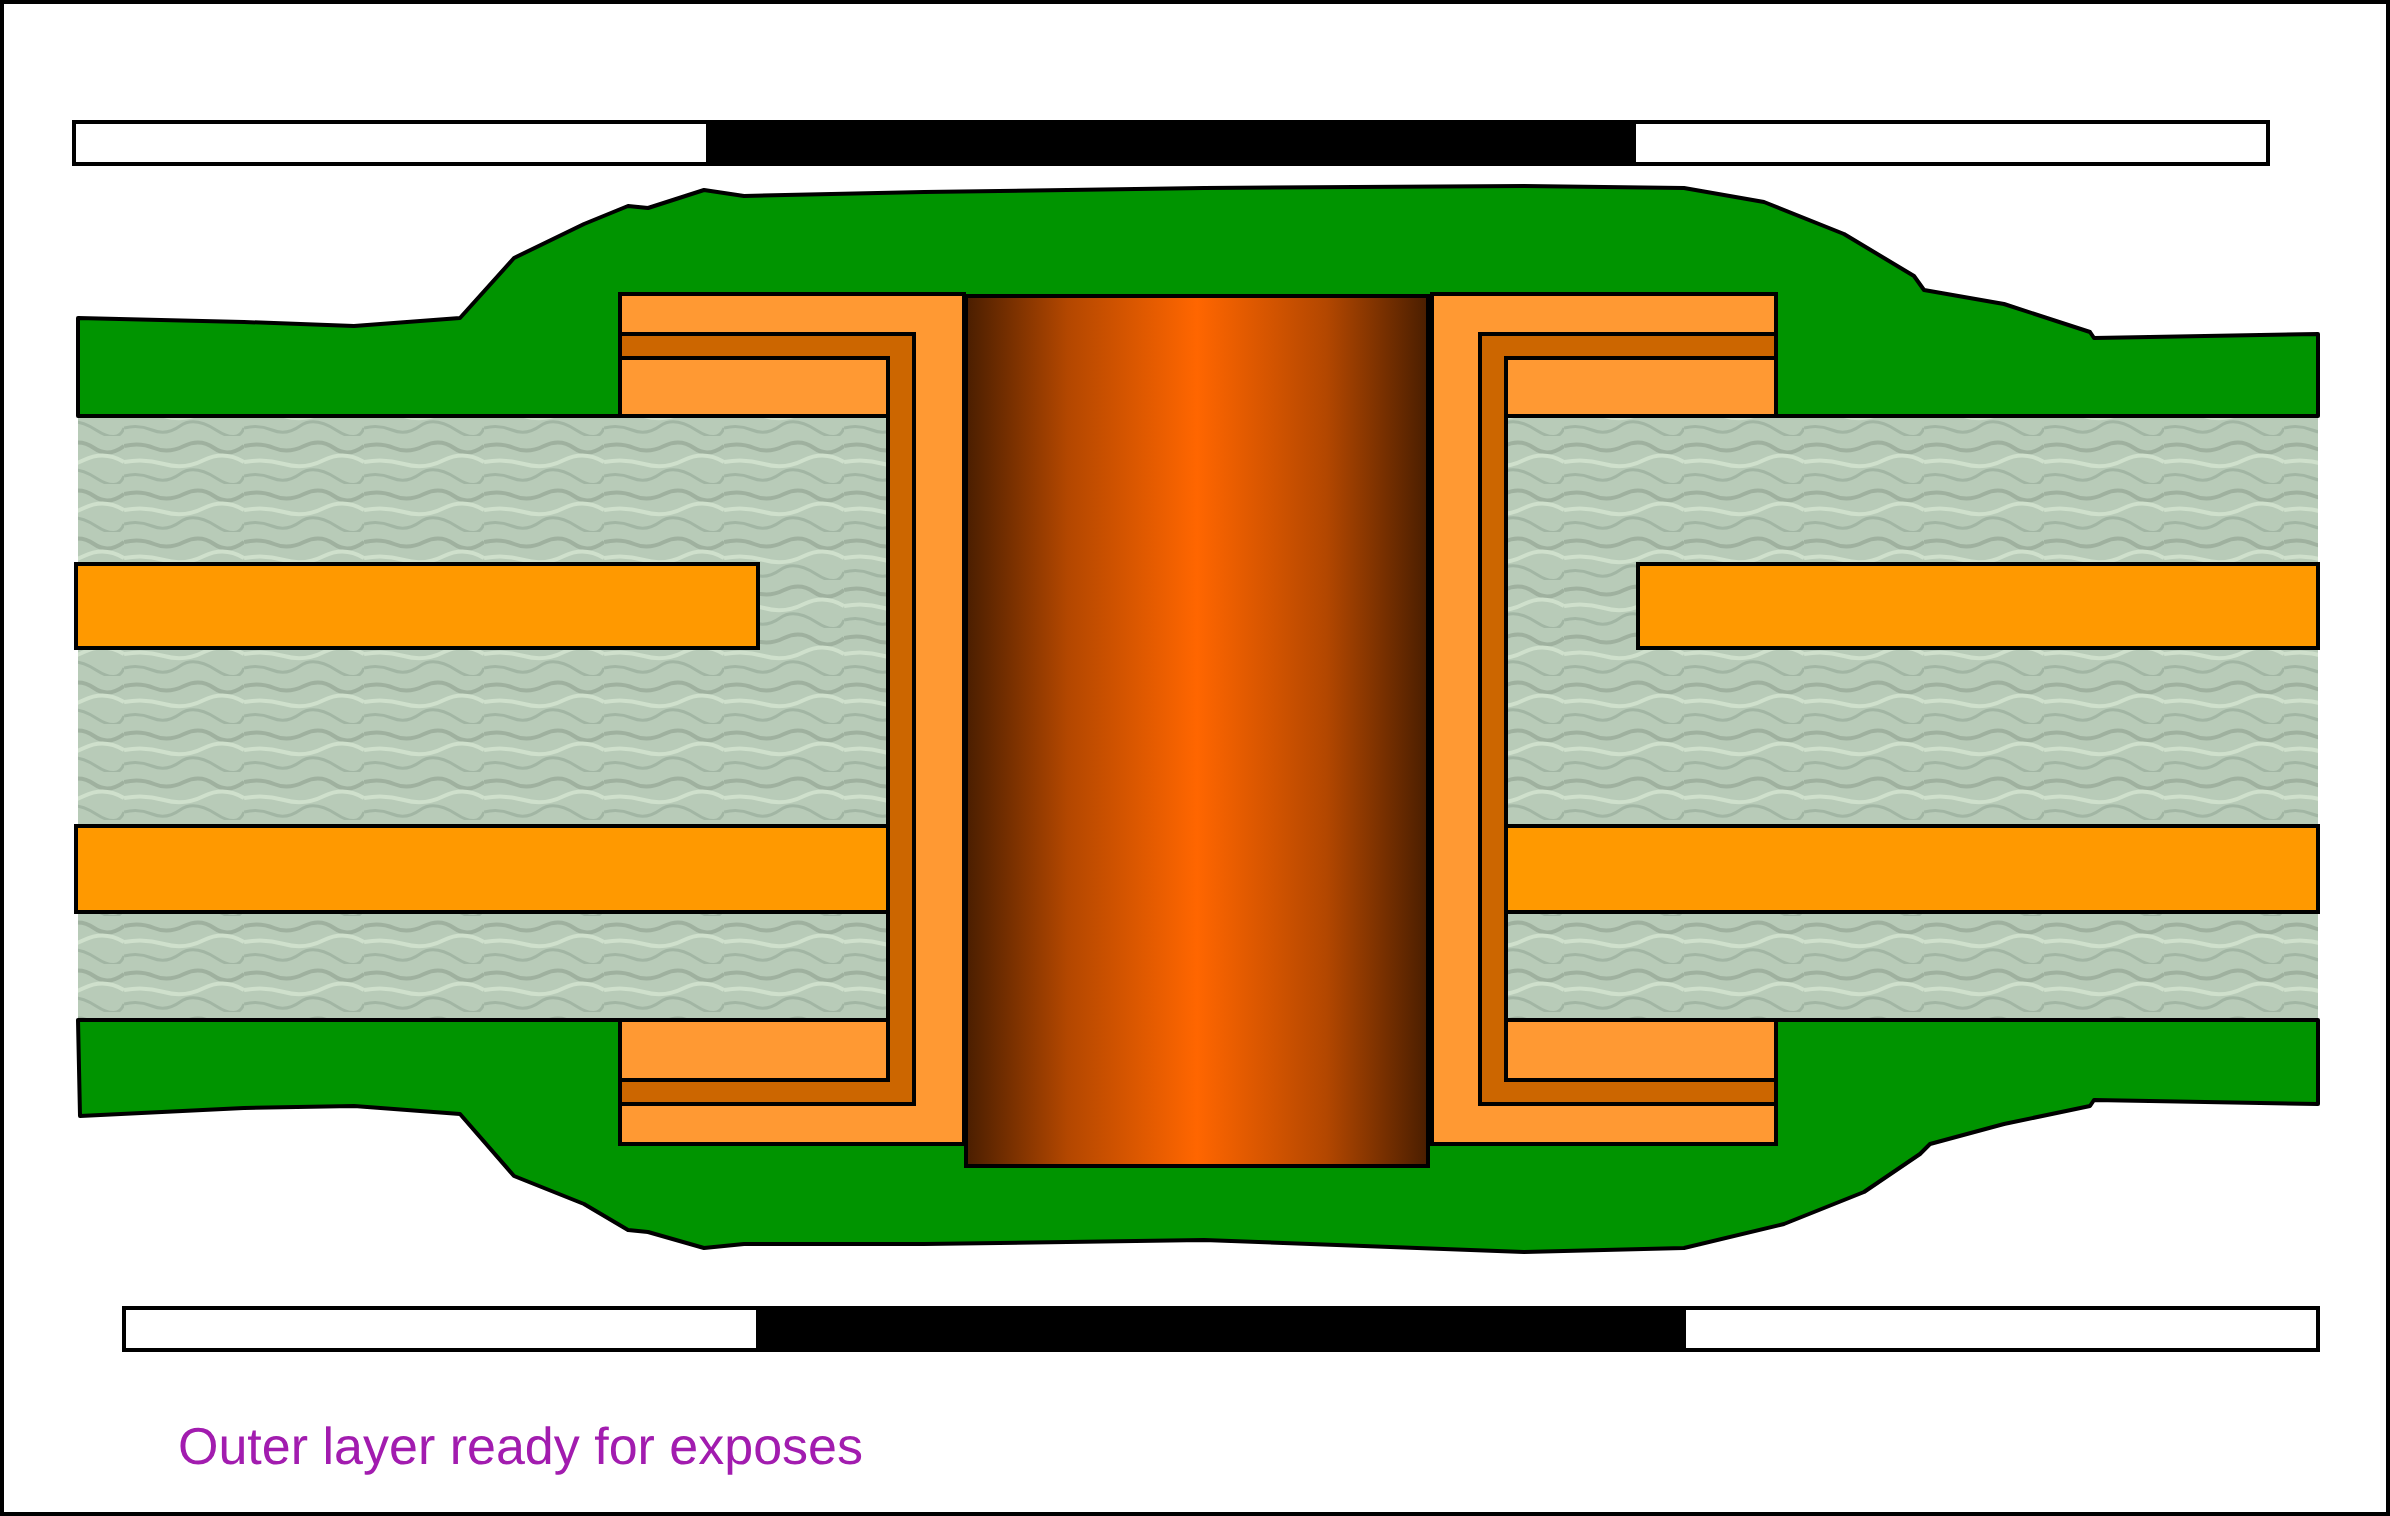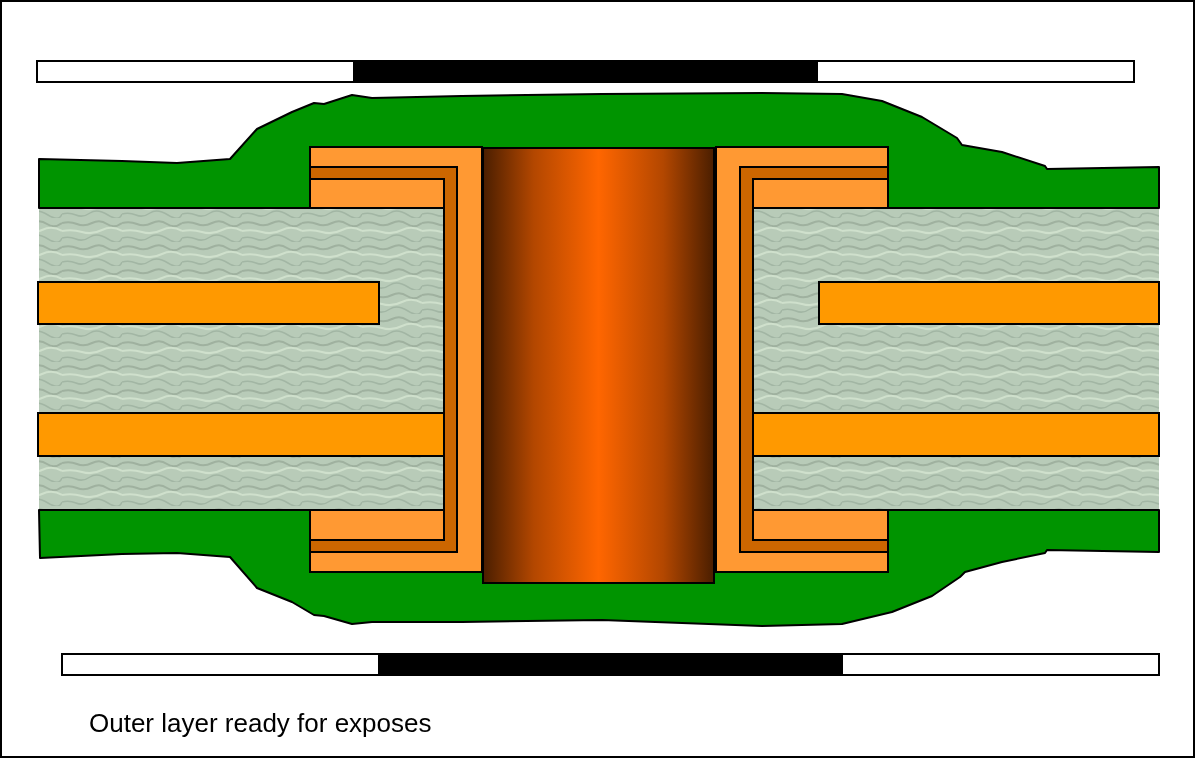--- a/index.html
+++ b/index.html
@@ -9,21 +9,21 @@
     width: 1191px; height: 754px;
     border: 2px solid #000000;
     background: #ffffff;
   }
   svg.diagram { position: absolute; left: 0; top: 0; }
   .caption {
     position: absolute;
     left: 87px; top: 706px;
     font-family: "Liberation Sans", sans-serif;
     font-size: 26px;
-    color: #000000;
+    color: #a21caf;
     white-space: nowrap;
   }
 </style>
 </head>
 <body>
 
 <div class="frame">
   <svg class="diagram" width="1191" height="754" viewBox="0 0 1191 754">
     <defs>
       <linearGradient id="barrelGrad" x1="0" y1="0" x2="1" y2="0">

